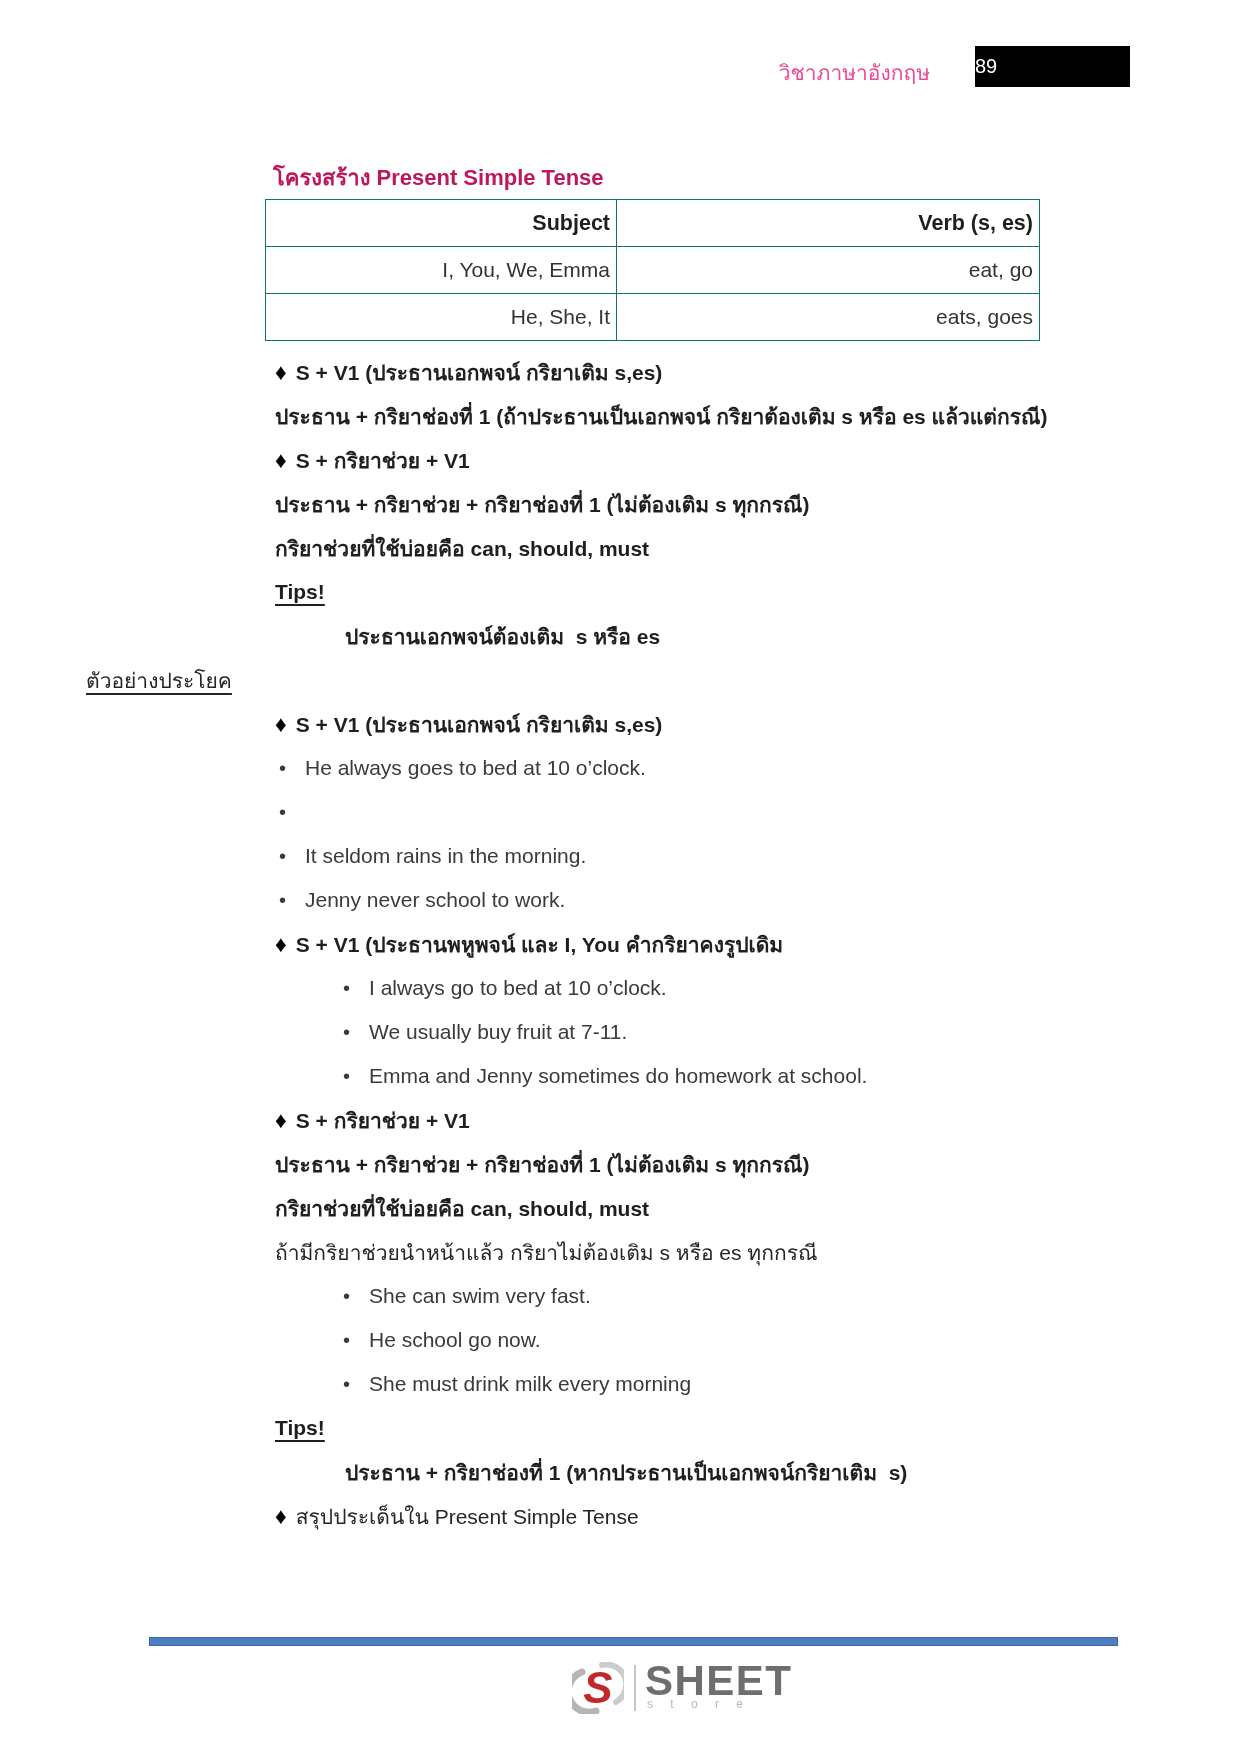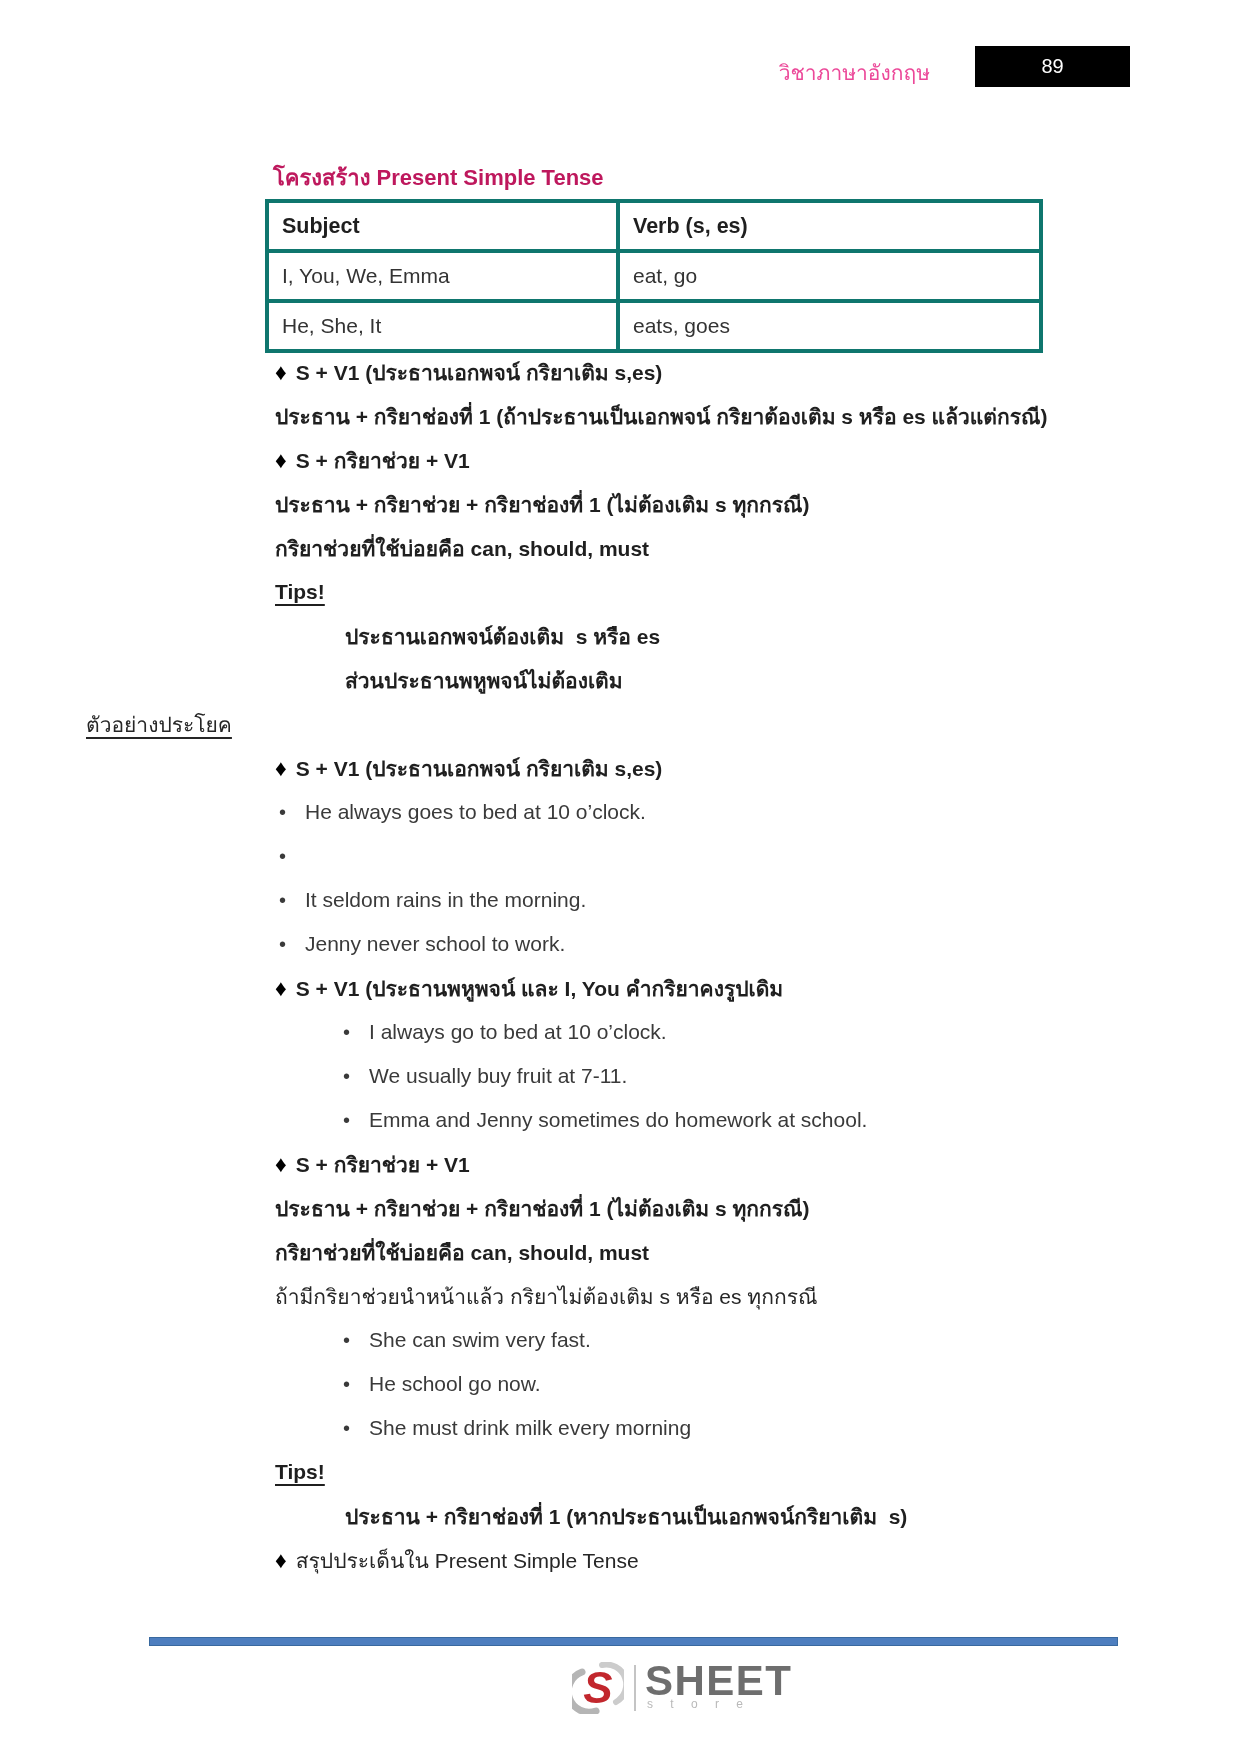--- a/index.html
+++ b/index.html
@@ -13,37 +13,37 @@
     overflow:hidden;
   }
   
   .hdr-subject{
     position:absolute;top:56px;right:310px;
     font-size:21px;color:#ec4899;
   }
   .page-num-box{
     position:absolute;top:46px;left:975px;width:155px;height:41px;
     background:#000000;color:#ffffff;
-    display:flex;align-items:center;justify-content:center;
+    display:flex;align-items:center;
     font-size:20px;
   }
   
   .doc-title{
     position:absolute;top:160px;left:273px;
     font-size:22px;font-weight:600;color:#be185d;
   }
   .tbl{
     position:absolute;top:199px;left:265px;
     border-collapse:collapse;table-layout:fixed;
     width:774px;font-size:21px;color:#333333;
   }
   .tbl th,.tbl td{
-    border:4px solid #0f766e;
+    border:1px solid #0f766e;
     height:46px;padding:0 6px 0 13px;
-    text-align:left;vertical-align:middle;
+    text-align:right;vertical-align:middle;
     overflow:hidden;white-space:nowrap;
   }
   .tbl th{font-weight:600;color:#1f1f1f;font-size:21.5px;}
   .col-subject{width:351px;} .col-verb{width:423px;}
   
   .content{position:absolute;top:350px;left:0;width:1240px;}
   .ln{
     height:44px;display:flex;align-items:center;
     font-size:21px;color:#262626;white-space:pre;
   }
@@ -118,21 +118,20 @@
 
     <div class="ln main b"><span class="dia">♦</span><span>S + V1 (ประธานเอกพจน์ กริยาเติม s,es)</span></div>
     <div class="ln main b">ประธาน + กริยาช่องที่ 1 (ถ้าประธานเป็นเอกพจน์ กริยาต้องเติม s หรือ es แล้วแต่กรณี)</div>
 
     <div class="ln main b"><span class="dia">♦</span><span>S + กริยาช่วย + V1</span></div>
     <div class="ln main b">ประธาน + กริยาช่วย + กริยาช่องที่ 1 (ไม่ต้องเติม s ทุกกรณี)</div>
     <div class="ln main b">กริยาช่วยที่ใช้บ่อยคือ can, should, must</div>
 
     <div class="ln main b"><span class="u">Tips!</span></div>
     <div class="ln tind b">ประธานเอกพจน์ต้องเติม  s หรือ es</div>
-    <div class="ln tind b">ส่วนประธานพหูพจน์ไม่ต้องเติม</div>
 
     <div class="ln edge"><span class="u">ตัวอย่างประโยค</span></div>
 
     <div class="ln main b"><span class="dia">♦</span><span>S + V1 (ประธานเอกพจน์ กริยาเติม s,es)</span></div>
     <div>
 
         <div class="ln l1"><span class="dot">•</span><span>He always goes to bed at 10 o’clock.</span></div>
 
         <div class="ln l1"><span class="dot">•</span></div>
 

